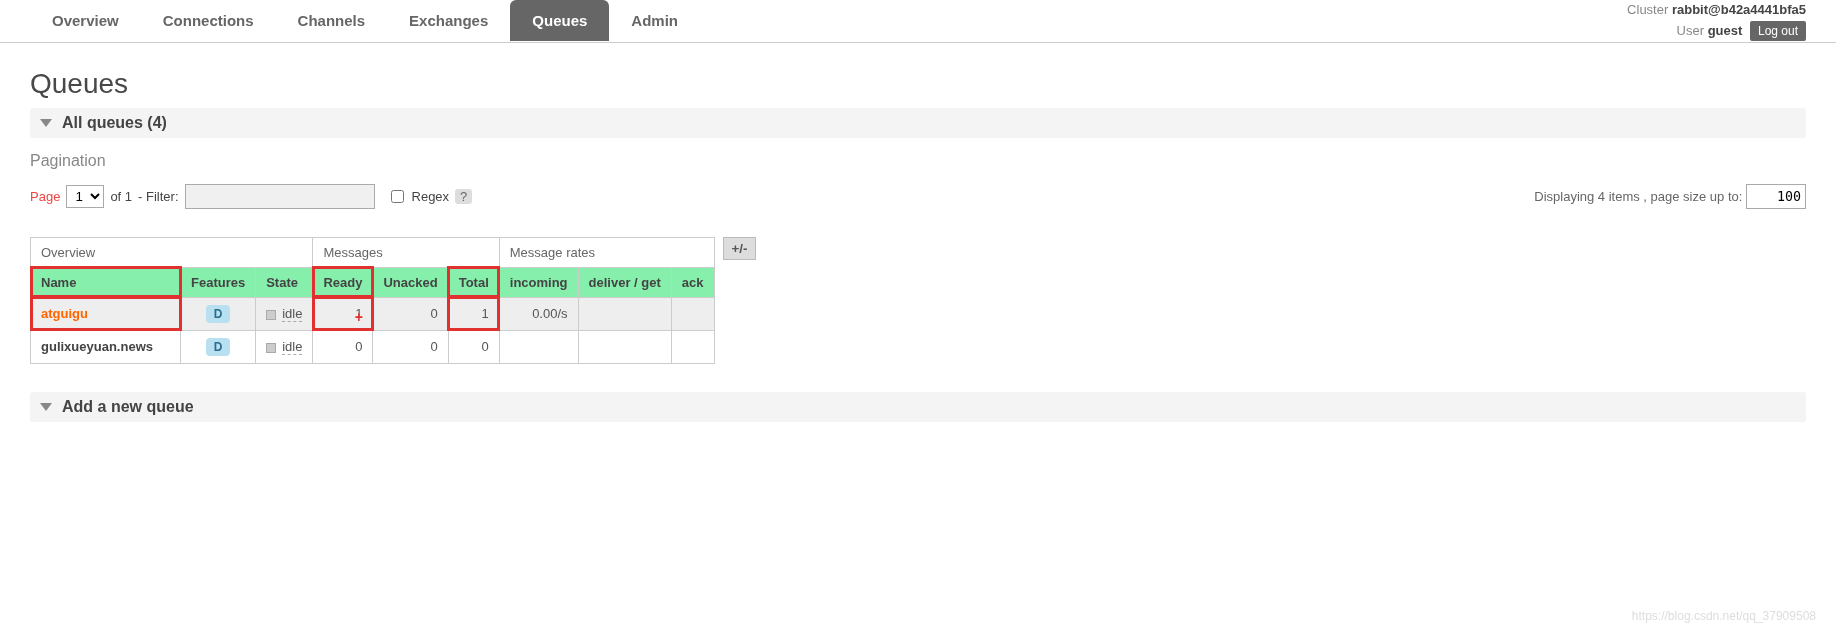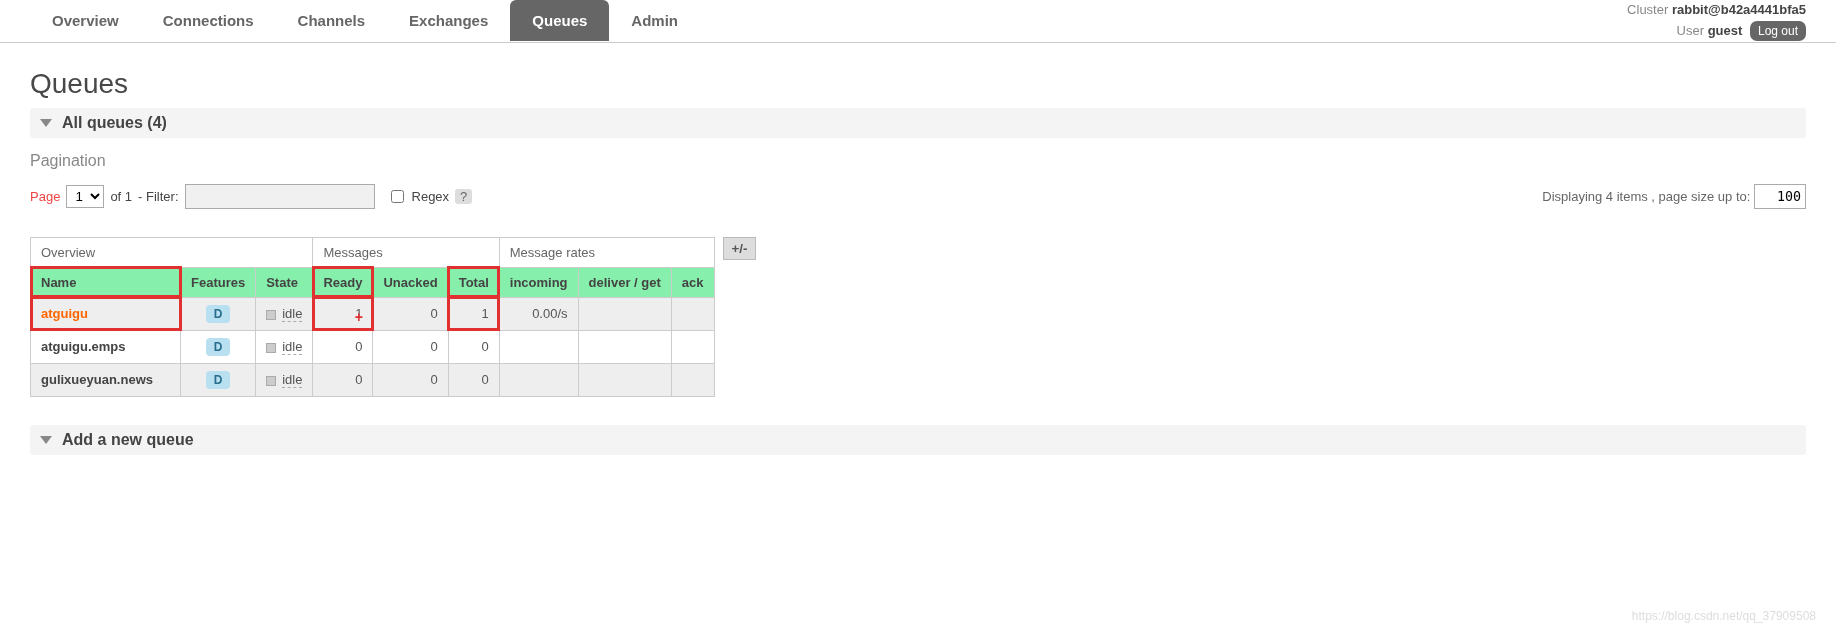--- a/index.html
+++ b/index.html
@@ -6,40 +6,40 @@
     body { font-family: Verdana, Arial, sans-serif; font-size: 13px; color: #444; background: #fff; }
     
     .header-bar { display: flex; justify-content: space-between; align-items: center; padding: 0 30px 0 0; border-bottom: 1px solid #ccc; }
     .tabs { display: flex; margin-left: 30px; }
     .tab { padding: 12px 22px; color: #666; font-weight: bold; font-size: 15px; cursor: pointer; border-radius: 6px 6px 0 0; }
     .tab.active { background: #666; color: #fff; }
     
     .user-area { text-align: right; font-size: 13px; color: #888; line-height: 1.6; }
     .cluster-name { font-weight: bold; color: #444; }
     .user-name { font-weight: bold; color: #444; }
-    .logout-btn { background: #666; color: #fff; border: none; padding: 3px 8px; border-radius: 7px; cursor: pointer; font-size: 12px; margin-left: 4px; }
+    .logout-btn { background: #666; color: #fff; border: none; padding: 3px 8px; border-radius: 2px; cursor: pointer; font-size: 12px; margin-left: 4px; }
     
     .main { padding: 15px 30px; }
     h1 { font-size: 28px; font-weight: normal; color: #484848; margin: 10px 0 8px 0; }
     
     .section-header { background: #f4f4f4; padding: 6px 10px; margin-bottom: 14px; display: flex; align-items: center; border-radius: 3px; }
     .triangle { display: inline-block; width: 0; height: 0; border-left: 6px solid transparent; border-right: 6px solid transparent; border-top: 8px solid #888; margin-right: 10px; }
     .section-title { font-weight: bold; font-size: 16px; color: #444; }
     
     .pagination-label { color: #888; font-size: 16px; margin-bottom: 14px; }
     
     .controls-row { display: flex; justify-content: space-between; align-items: center; margin-bottom: 28px; flex-wrap: wrap; gap: 10px; }
     .controls-left { display: flex; align-items: center; gap: 6px; }
     .controls-left label { color: #ef4444; }
     select.page-select { border: 1px solid #aaa; padding: 2px 4px; background: #fff; }
     input.filter-input { border: 1px solid #aaa; padding: 4px; width: 190px; background: #f0f0f0; }
     input[type="checkbox"] { margin: 0 2px 0 10px; }
     .help-q { background: #ddd; padding: 0 5px; border-radius: 3px; cursor: help; color: #666; }
     .controls-right { color: #666; }
-    input.pagesize-input { border: 1px solid #aaa; padding: 4px; width: 52px; text-align: right; font-family: monospace; }
+    input.pagesize-input { border: 1px solid #aaa; padding: 4px; width: 60px; text-align: right; font-family: monospace; }
     
     .table-wrap { display: flex; align-items: flex-start; gap: 8px; }
     table.queues { border-collapse: collapse; }
     table.queues th, table.queues td { border: 1px solid #ccc; padding: 7px 10px; font-size: 13px; }
     table.queues thead tr:first-child th { background: #fff; font-weight: normal; text-align: left; color: #666; }
     table.queues thead tr:nth-child(2) th { background: #86efac; font-weight: bold; text-align: left; }
     table.queues tbody tr:nth-child(odd) { background: #eee; }
     table.queues tbody tr:nth-child(even) { background: #fff; }
     table.queues tbody td { color: #555; }
     
@@ -143,31 +143,20 @@
           <td style="text-align:center"><span class="feature-badge">D</span></td>
           <td><span class="state-dot"></span><span class="state-label">idle</span></td>
           <td class="num redbox"><span class="highlight-spot">1</span></td>
           <td class="num">0</td>
           <td class="num redbox">1</td>
           <td class="rate">0.00/s</td>
           <td class="rate"></td>
           <td class="rate"></td>
         </tr>
         <tr>
-          <td class="name-cell"><a class="queue-link">atguigu.emps</a></td>
-          <td style="text-align:center"><span class="feature-badge">D</span></td>
-          <td><span class="state-dot"></span><span class="state-label">idle</span></td>
-          <td class="num">0</td>
-          <td class="num">0</td>
-          <td class="num">0</td>
-          <td class="rate"></td>
-          <td class="rate"></td>
-          <td class="rate"></td>
-        </tr>
-        <tr>
           <td class="name-cell"><a class="queue-link">gulixueyuan.news</a></td>
           <td style="text-align:center"><span class="feature-badge">D</span></td>
           <td><span class="state-dot"></span><span class="state-label">idle</span></td>
           <td class="num">0</td>
           <td class="num">0</td>
           <td class="num">0</td>
           <td class="rate"></td>
           <td class="rate"></td>
           <td class="rate"></td>
         </tr>

